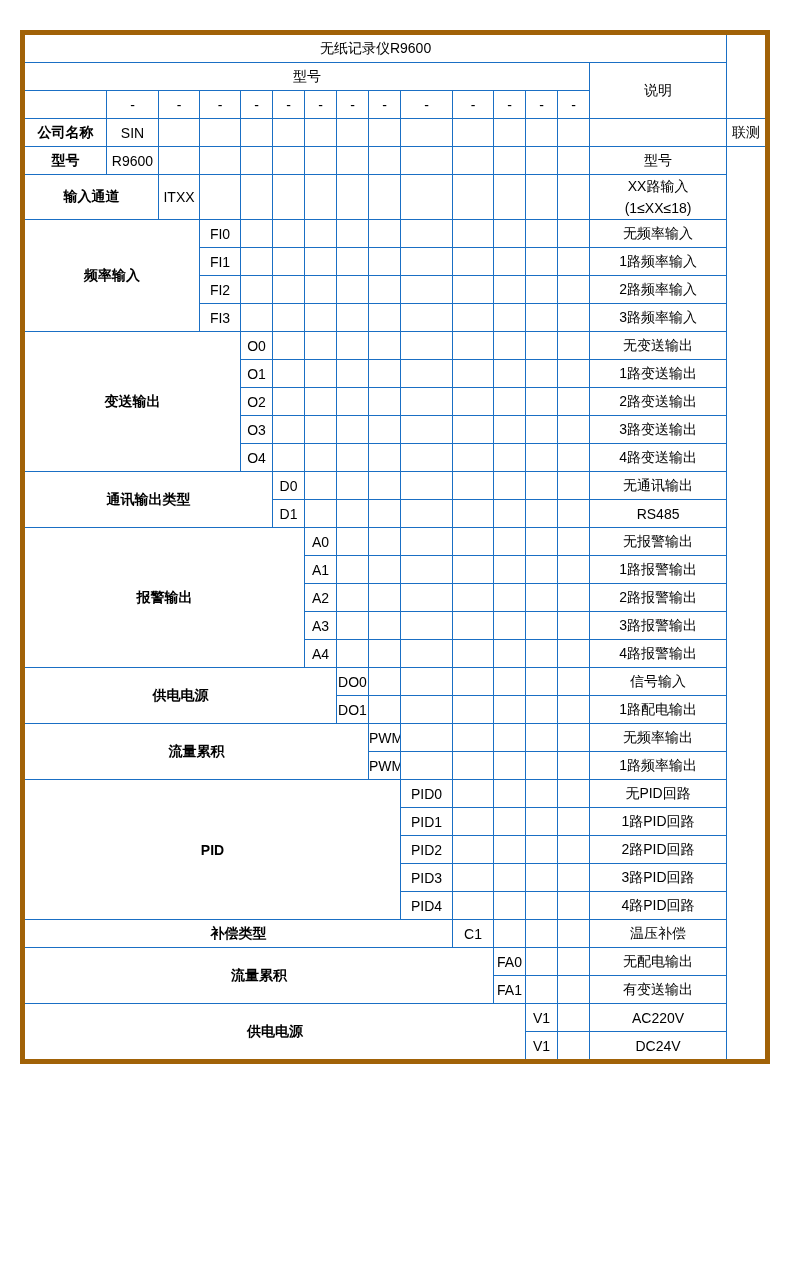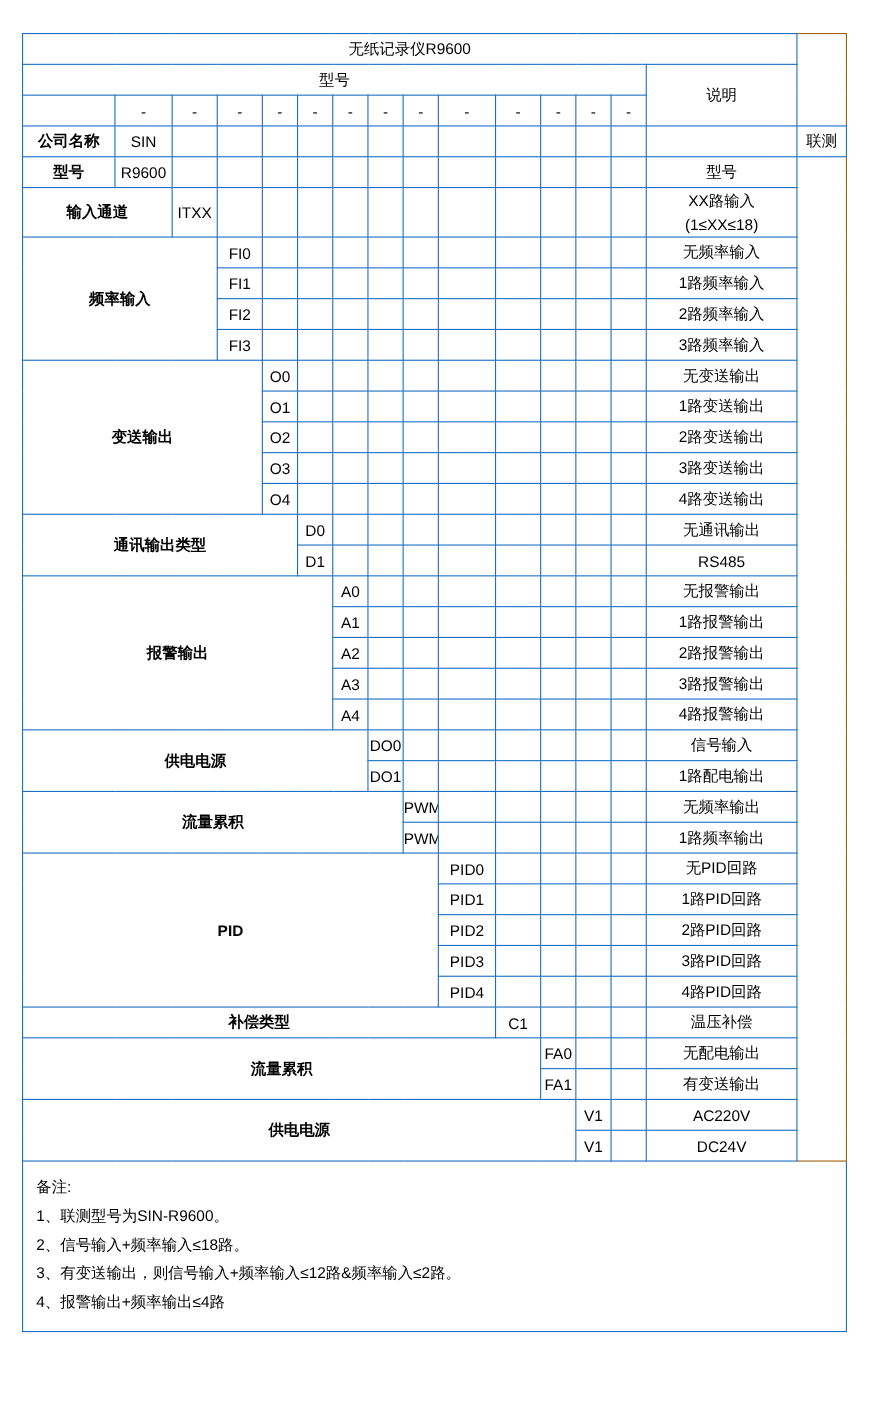--- a/index.html
+++ b/index.html
@@ -18,21 +18,21 @@
     position: relative;
     width: 790px;
     height: 1281px;
     box-sizing: border-box;
     padding: 30px 20px 20px 20px;
   }
   table.spec {
     border-collapse: collapse;
     table-layout: fixed;
     width: 750px;
-    border: 1px solid #a16207;
+    border: 5px solid #a16207;
   }
   table.spec td {
     border: 1px solid #1a6fc4;
     font-size: 14px;
     text-align: center;
     vertical-align: middle;
     padding: 0;
     height: 27px;
     color: #000;
     background: #ffffff;
@@ -488,21 +488,14 @@
           <td class="desc">AC220V</td>
         </tr>
         <tr>
           <td class="code">V1</td>
           <td></td>
           <td class="desc">DC24V</td>
         </tr>
       </tbody>
   </table>
 
-  <div class="notes">
-    <div>备注:</div>
-    <div>1、联测型号为SIN-R9600。</div>
-    <div>2、信号输入+频率输入≤18路。</div>
-    <div>3、有变送输出，则信号输入+频率输入≤12路&amp;频率输入≤2路。</div>
-    <div>4、报警输出+频率输出≤4路</div>
-  </div>
 
 </div>
 
 </body></html>

